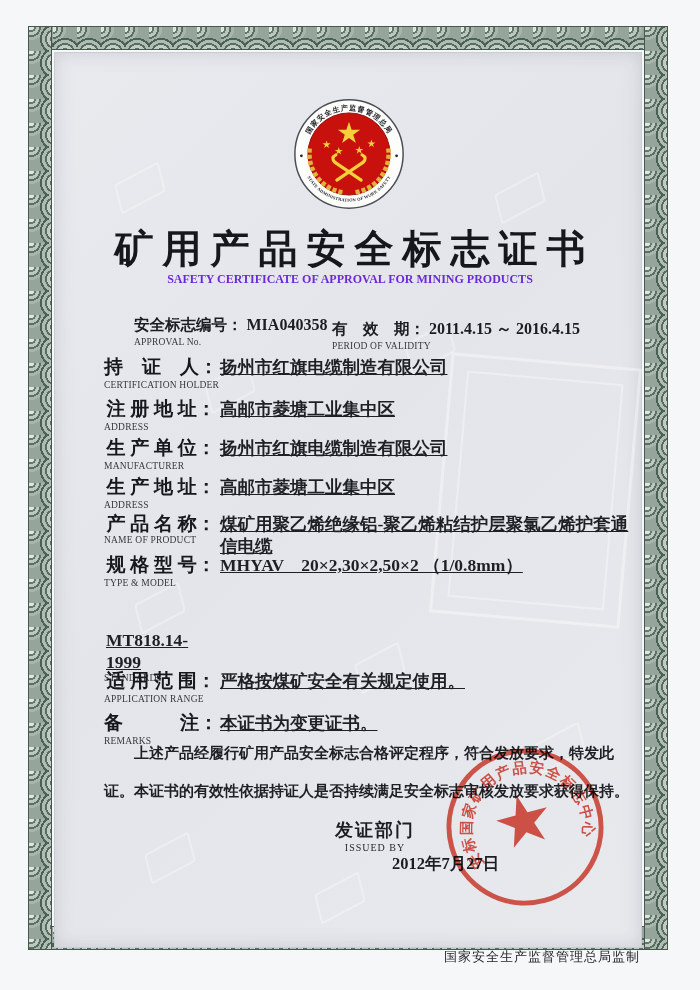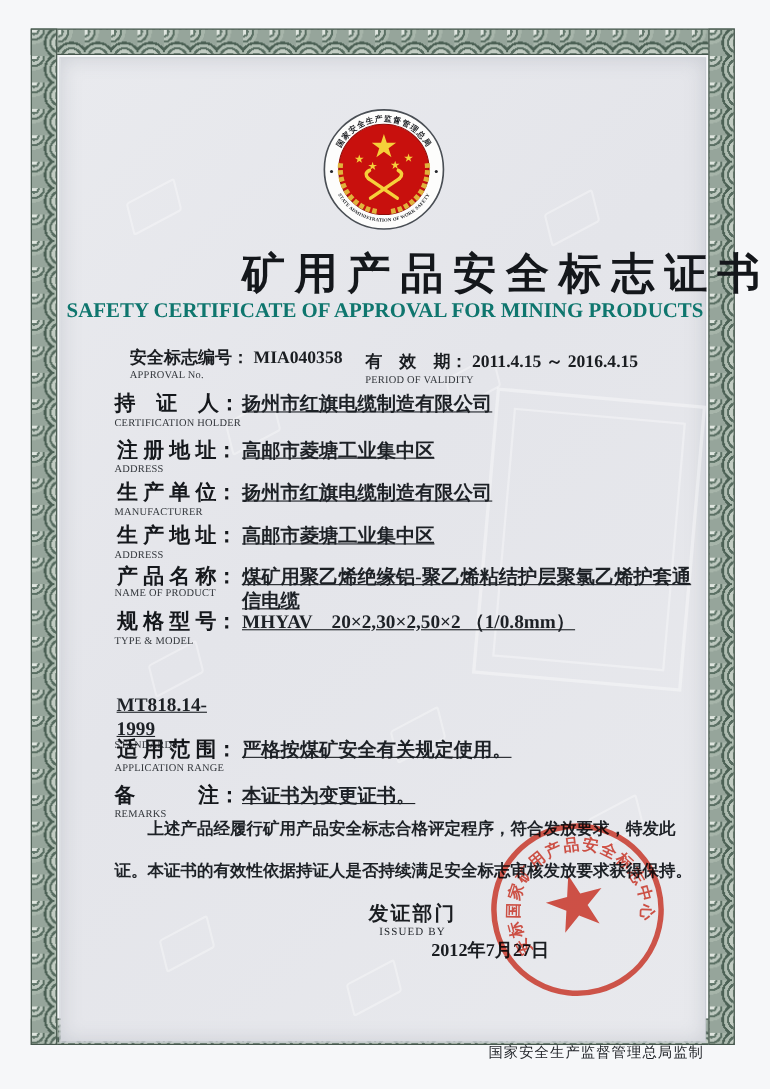--- a/index.html
+++ b/index.html
@@ -39,27 +39,27 @@
   .wm{position:absolute; width:46px;height:26px;
     border:2px solid rgba(255,255,255,.55);
     transform:rotate(-28deg) skewX(-14deg); border-radius:3px; opacity:.6;}
   .wm-frame{position:absolute; left:440px; top:360px; width:185px; height:255px;
     border:3px solid rgba(255,255,255,.5); transform:rotate(5deg); opacity:.75;}
   .wm-frame::after{content:""; position:absolute; inset:14px;
     border:2px solid rgba(255,255,255,.45);}
   
   .emblem{position:absolute; left:293px; top:98px; width:112px; height:112px;}
   
-  .title-zh{position:absolute; top:222px; left:0; width:100%; text-align:right;
+  .title-zh{position:absolute; top:222px; left:0; width:100%; text-align:center;
     font-size:39px; font-weight:700; letter-spacing:9px; text-indent:9px; color:#14171b;}
   .title-en{position:absolute; top:272px; left:0; width:100%; text-align:center;
-    font-size:19px; font-weight:700; color:#0f766e;}
+    font-size:12px; font-weight:700; color:#6d28d9;}
   
   .apvrow{position:absolute; top:315px; left:118px; width:520px; font-size:16px;}
-  .apv-left{position:absolute; left:0; top:0;}
+  .apv-left{position:absolute; left:16px; top:0;}
   .apv-right{position:absolute; left:214px; top:4px;}
   .apv-zh{font-weight:700; font-size:15.5px;}
   .apv-val{font-weight:600; padding-left:4px; white-space:pre;}
   .sub-en{display:block; font-size:9.5px; letter-spacing:.2px; color:#34383d; margin-top:1px;}
   
   .field{position:absolute; left:104px; width:536px;}
   .fline{display:grid; grid-template-columns:114px 1fr; align-items:baseline;}
   .fzh{font-size:19px; font-weight:700; white-space:pre; color:#15181c;text-align:center;}
   .fval{font-size:17.5px; font-weight:600; line-height:22px; color:#1d2126; padding-left:2px;text-decoration:underline;}
   .fen{font-size:9.5px; letter-spacing:.2px; color:#34383d; margin-top:0px;}

